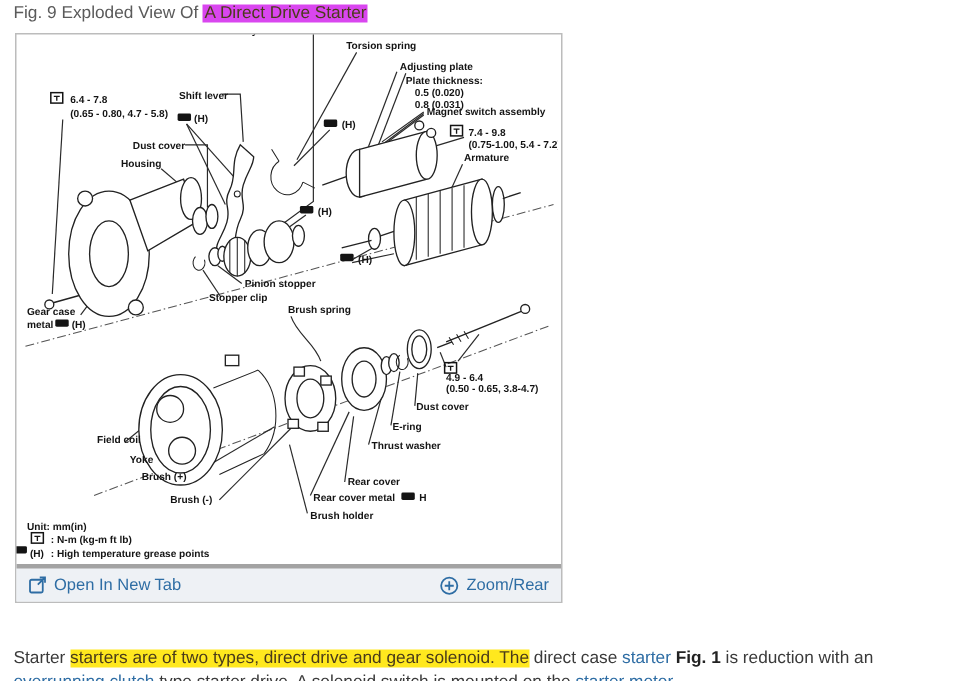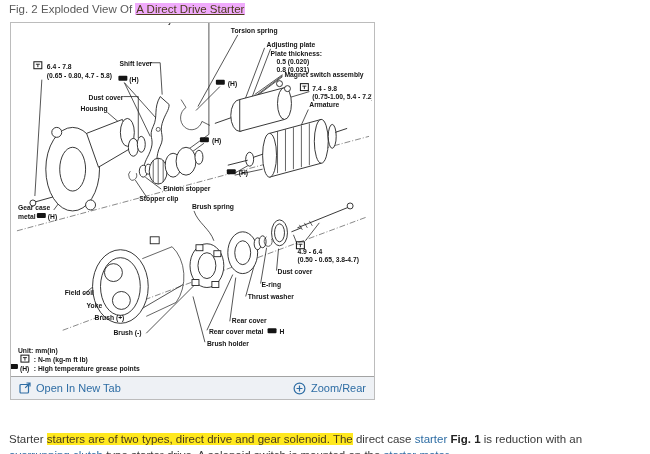--- a/index.html
+++ b/index.html
@@ -1,42 +1,42 @@
 <!DOCTYPE html>
 <html><head>
 <meta charset="utf-8">
 <style>
   html,body{margin:0;padding:0;background:#fff;font-family:"Liberation Sans",sans-serif;}
   .page{position:relative;width:650px;height:454px;background:#fff;overflow:hidden;}
   .caption{position:absolute;left:9px;top:3px;font-size:11.5px;color:#5a5a5a;white-space:nowrap;}
-  .caption mark{background:#f0abfc;color:#4a3b1a;padding:0 1px;text-decoration:underline;}
+  .caption mark{background:#d946ef;color:#4a3b1a;padding:0 1px;}
   .figure-box{position:absolute;left:10px;top:22px;width:363px;border:1px solid #bcbcbc;background:#fff;}
   .figure-box svg{display:block;}
   .fig-footer{display:flex;justify-content:space-between;align-items:center;height:22px;
-    background:#eef1f5;border-top:1px solid #a3a3a3;padding:0 8px;font-size:11px;}
+    background:#eef1f5;border-top:3px solid #a3a3a3;padding:0 8px;font-size:11px;}
   .fig-link{display:flex;align-items:center;gap:5px;color:#2e6da4;text-decoration:none;cursor:pointer;}
   .fig-link svg{flex:0 0 auto;}
   .para{position:absolute;left:9px;top:419px;width:634px;font-size:11.5px;color:#3a3a3a;line-height:16px;}
   .para mark{background:#ffe81e;color:#4a3b1a;}
   .para a{color:#2e6da4;cursor:pointer;}
   .para b{color:#222;}
   
   .part{stroke:#222;stroke-width:0.9;fill:#fff;}
   .thin{stroke:#222;stroke-width:0.7;fill:none;}
   .leader{stroke:#2a2a2a;stroke-width:0.8;fill:none;}
   .axis{stroke:#555;stroke-width:0.7;fill:none;stroke-dasharray:6 2 1 2;}
   .dlabel{font-family:"Liberation Sans",sans-serif;font-size:6.8px;font-weight:bold;fill:#141414;}
 </style>
 </head>
 <body>
 
 <div class="page">
 
   <div class="caption">
-    <span>Fig. 2 Exploded View Of </span><mark>A Direct Drive Starter</mark>
+    <span>Fig. 9 Exploded View Of </span><mark>A Direct Drive Starter</mark>
   </div>
 
   <div class="figure-box">
     <svg id="diagram" width="361" height="353" viewBox="10 22 363 353" xmlns="http://www.w3.org/2000/svg">
 
       <g>
         <path class="axis" d="M16,230 L370,135"></path>
         <path class="axis" d="M62,330 L368,216"></path>
       </g>
 

